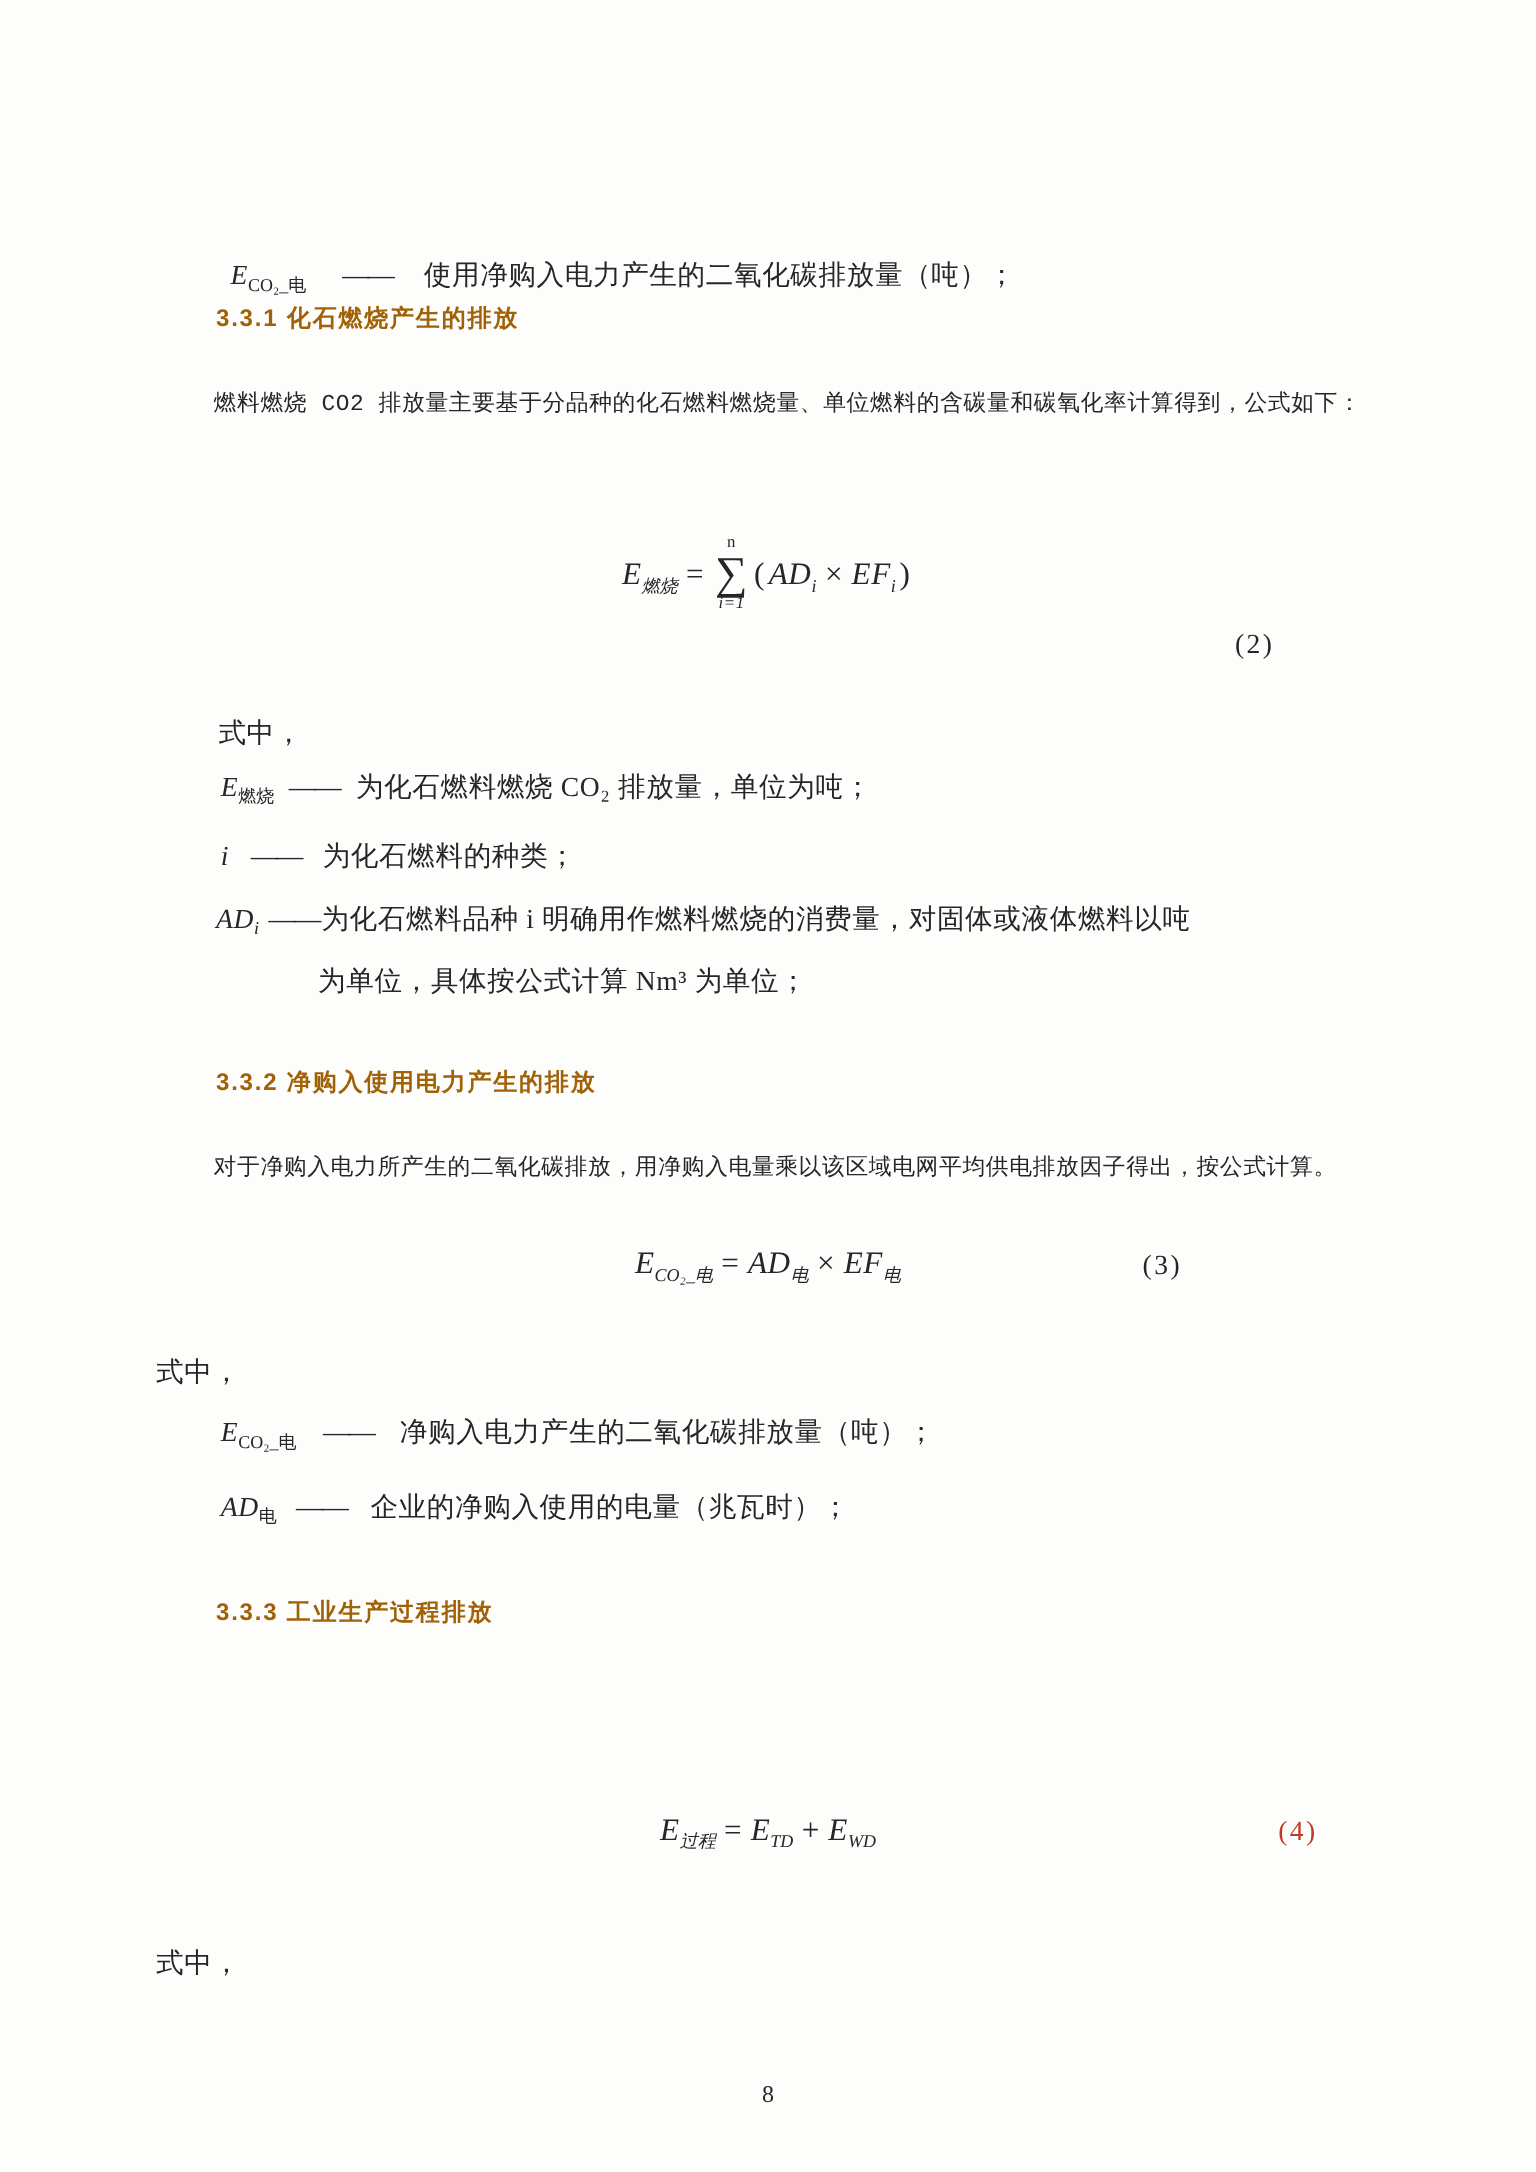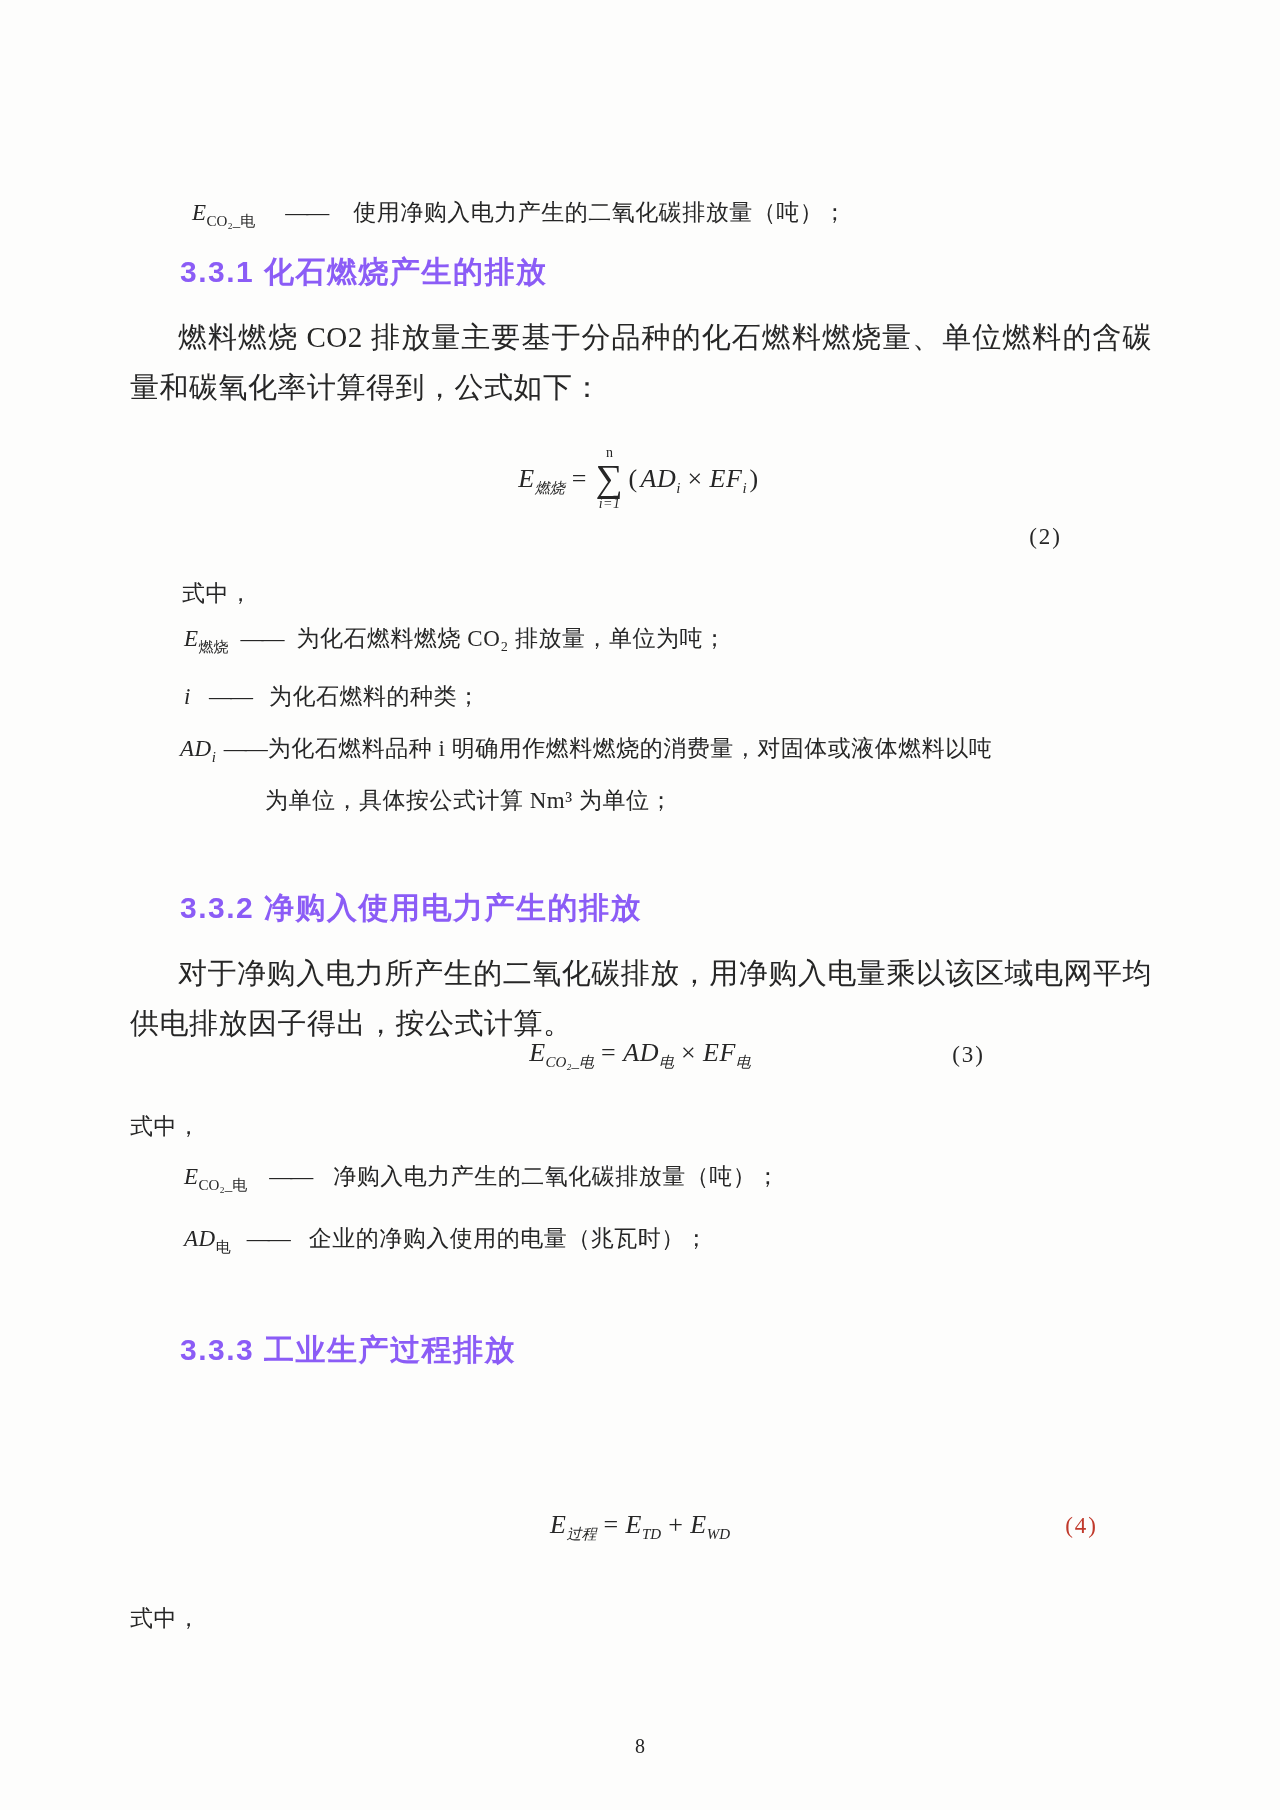--- a/index.html
+++ b/index.html
@@ -5,29 +5,29 @@
   html,body { margin:0; padding:0; background:#ffffff; }
   .page {
     position:relative;
     width:1280px; height:1810px;
     background:#fdfdfc;
     overflow:hidden;
     font-family:"Liberation Serif","DejaVu Serif",serif;
     color:#262626;
   }
   .abs { position:absolute; }
-  .body-text { font-size:23px; letter-spacing:0.5px; line-height:34px; }
+  .body-text { font-size:23px; letter-spacing:0.5px; line-height:34px;margin-top:17px; }
   .heading {
     font-family:"Liberation Sans","DejaVu Sans",sans-serif;
-    font-weight:bold; font-size:30px; letter-spacing:1.5px;
-    color:#8b5cf6;
+    font-weight:bold; font-size:20px; letter-spacing:1.5px;
+    color:#a16207;
   }
   .para {
     line-height:50px; text-indent:48px; text-align:justify;
-    font-size:29px; letter-spacing:0.5px;
+    font-size:19px; letter-spacing:0.5px;font-family:Liberation Mono, monospace;
   }
   .term { font-style:italic; }
   sub { font-size:15px; line-height:0; letter-spacing:0; }
   .sub-it { font-style:italic; }
   .dash { margin:0 14px 0 12px; letter-spacing:-2px; white-space:nowrap; }
   .dash-tight { margin:0 2px 0 8px; letter-spacing:-2px; white-space:nowrap; }
   .formula-row { left:0; width:100%; text-align:center; }
   .math { font-size:26px; font-style:italic; letter-spacing:0.5px; white-space:nowrap; }
   .math .mo { font-style:normal; margin:0 7px; }
   .math .paren { margin:0 3px; }

